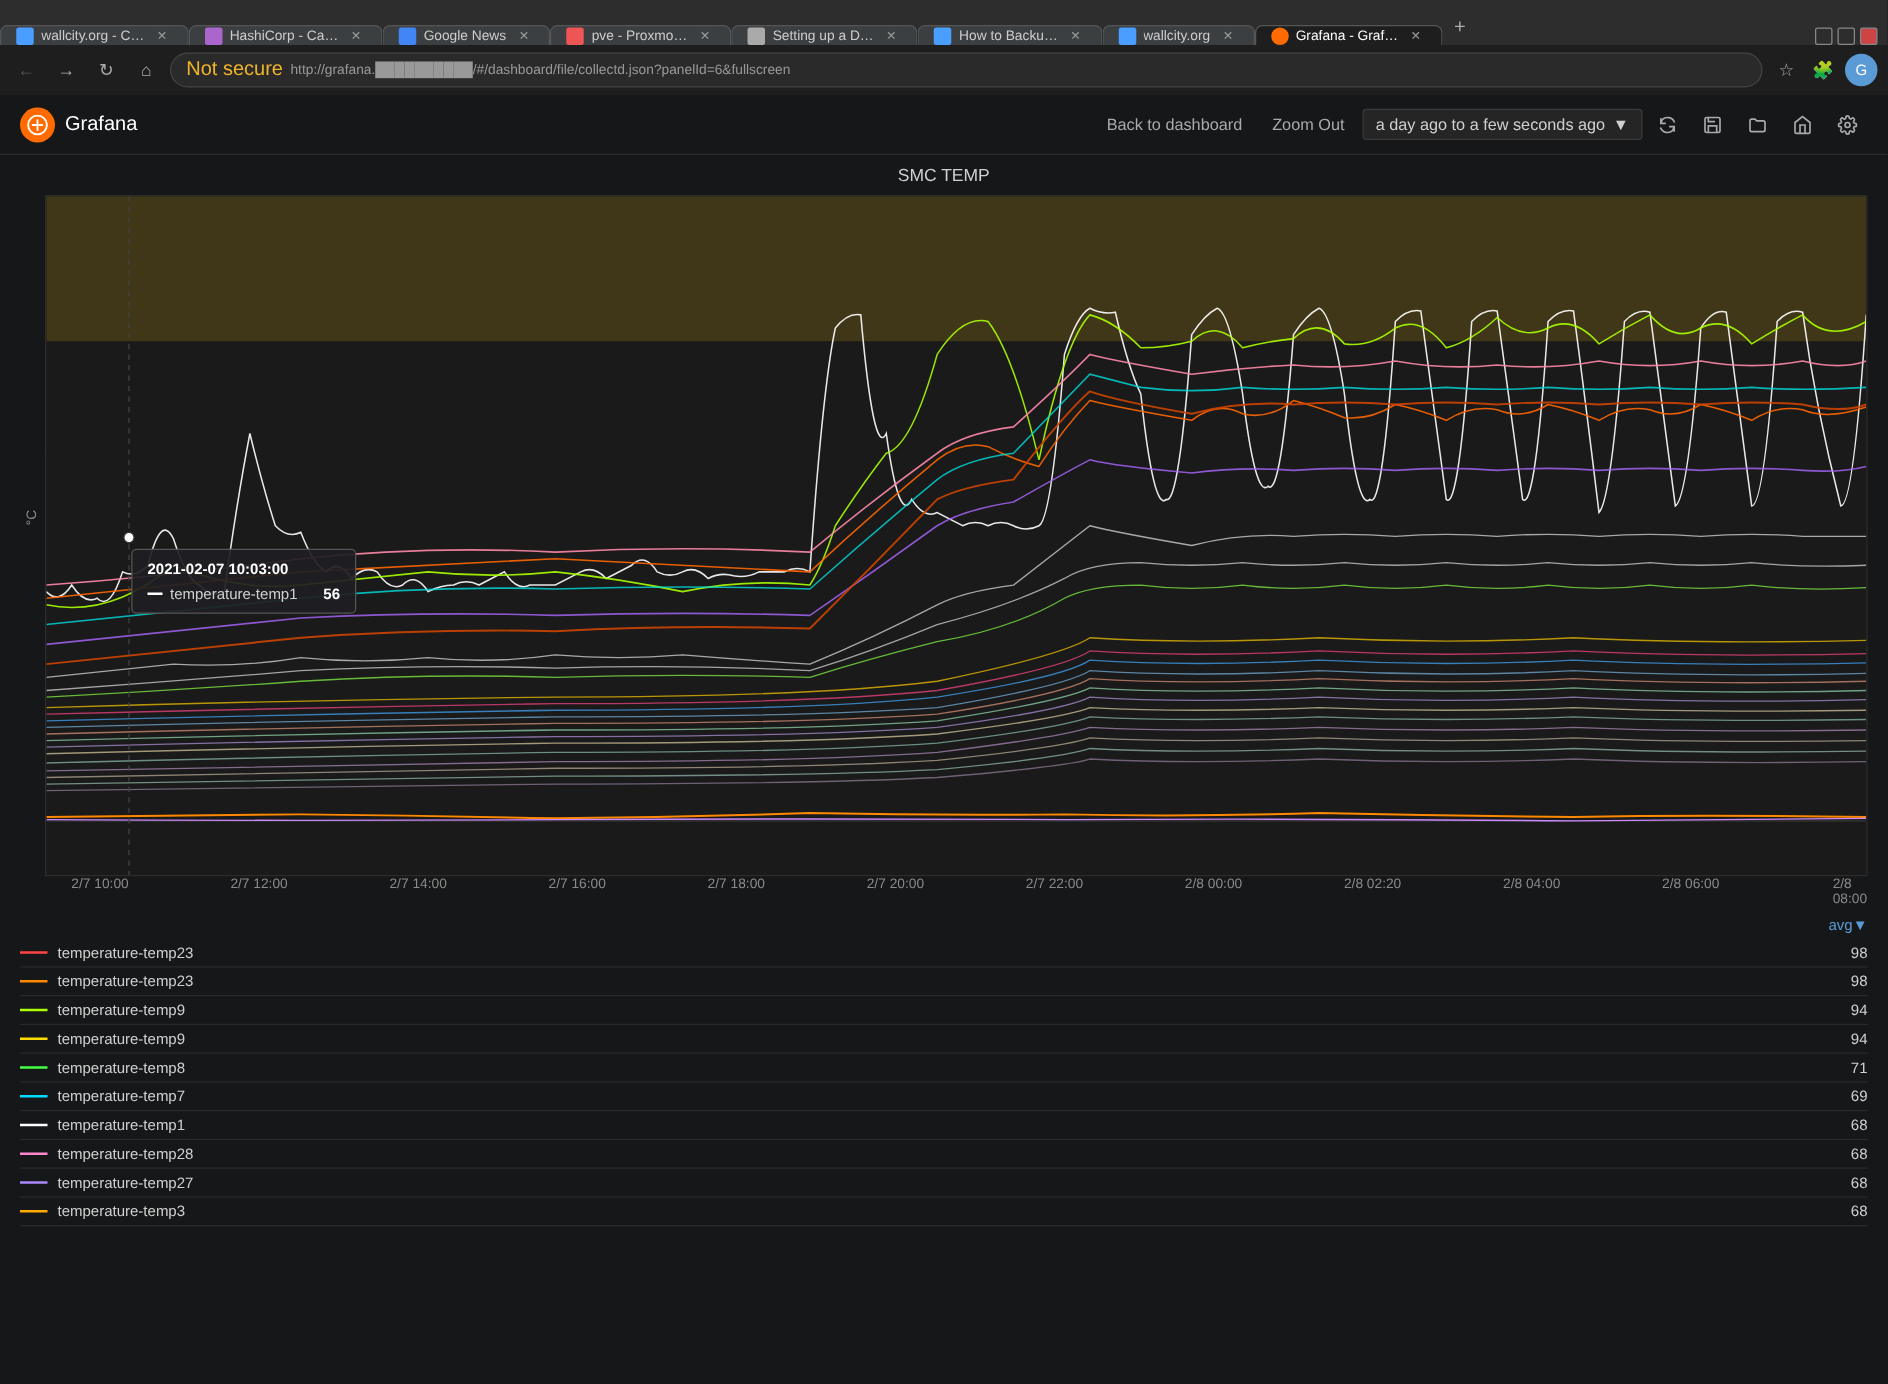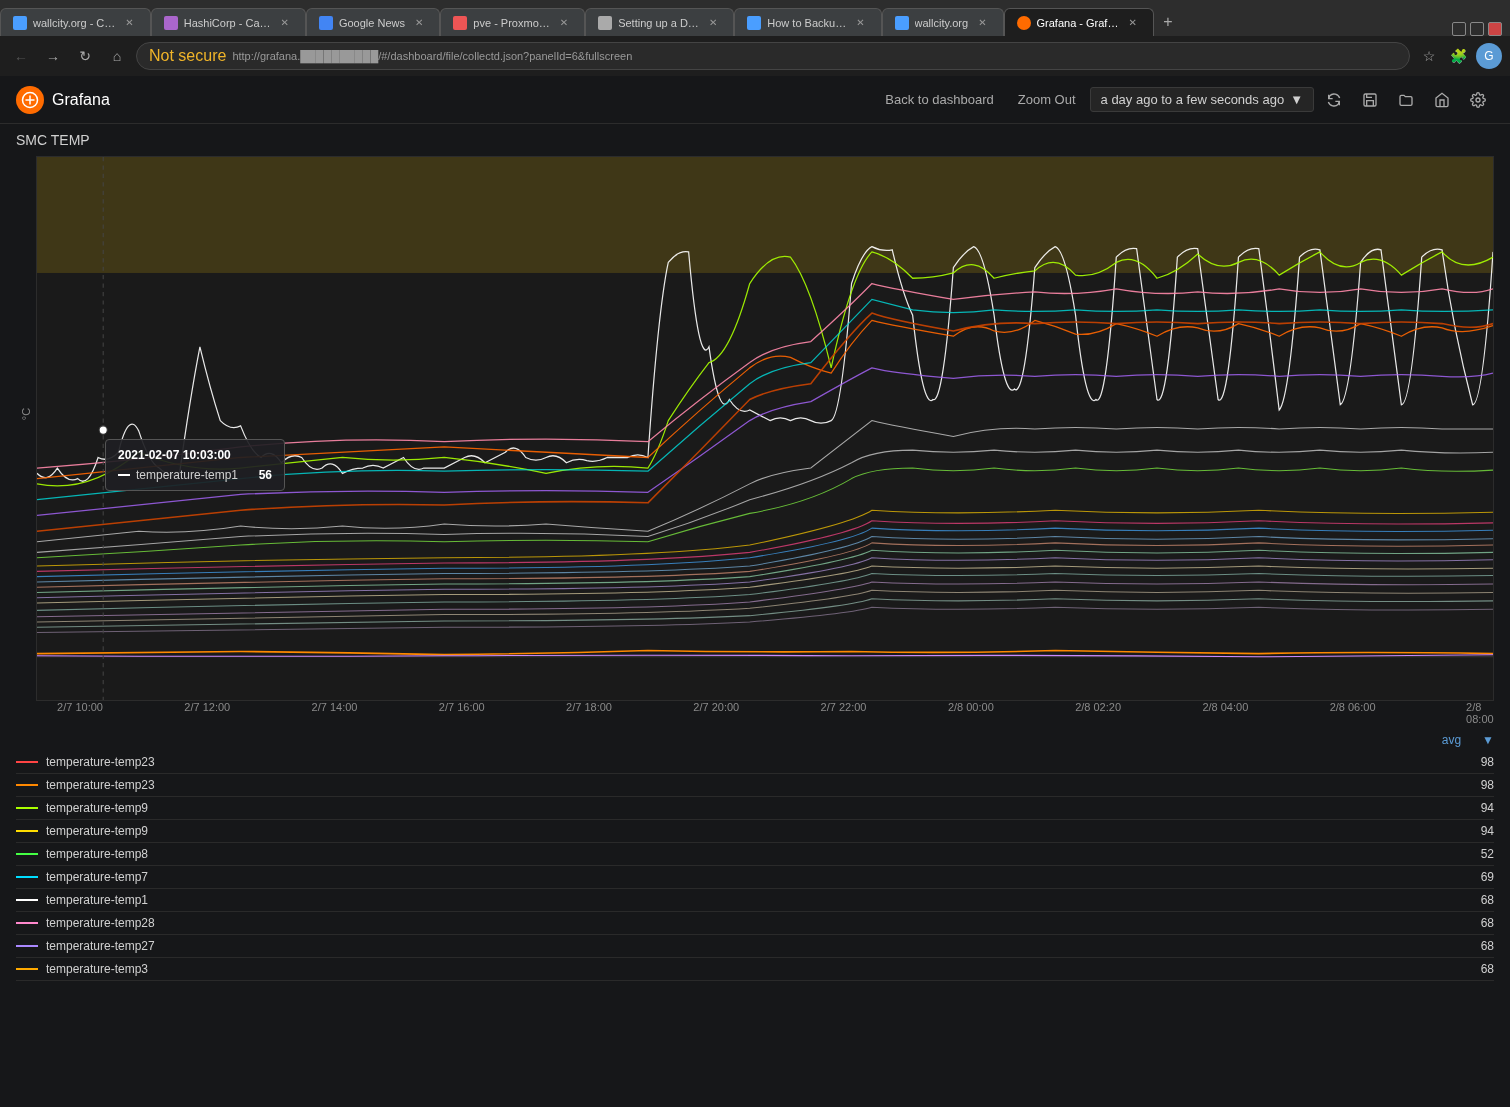--- a/index.html
+++ b/index.html
@@ -1,21 +1,21 @@
 <!DOCTYPE html>
 <html><head>
   <meta charset="utf-8">
   <style>
     * { margin: 0; padding: 0; box-sizing: border-box; }
     body { background: #1a1a2e; font-family: -apple-system, BlinkMacSystemFont, 'Segoe UI', Arial, sans-serif; font-size: 12px; color: #d0d0d0; overflow-x: hidden; }
 
     
     .browser-chrome { background: #3c3f41; width: 1510px; }
     .tab-bar { display: flex; align-items: flex-end; background: #2d2d2d; padding: 6px 0 0 0; height: 36px; }
-    .tab { display: flex; align-items: center; padding: 0 12px; height: 28px; background: #3c3f41; border-radius: 6px 6px 0 0; color: #ccc; font-size: 11px; gap: 6px; min-width: 120px; max-width: 180px; cursor: pointer; border: 1px solid #555; border-bottom: none; }
+    .tab { display: flex; align-items: center; padding: 0 12px; height: 16px; background: #3c3f41; border-radius: 6px 6px 0 0; color: #ccc; font-size: 11px; gap: 6px; min-width: 120px; max-width: 180px; cursor: pointer; border: 1px solid #555; border-bottom: none; }
     .tab.active { background: #1e1e1e; color: #fff; }
     .tab-favicon { width: 14px; height: 14px; border-radius: 2px; flex-shrink: 0; }
     .tab-label { overflow: hidden; text-overflow: ellipsis; white-space: nowrap; flex: 1; }
     .tab-close { color: #999; font-size: 10px; cursor: pointer; padding: 2px 4px; border-radius: 3px; }
     .tab-new { width: 28px; height: 28px; display: flex; align-items: center; justify-content: center; color: #aaa; cursor: pointer; font-size: 16px; }
 
     .nav-bar { display: flex; align-items: center; background: #1e1e1e; padding: 6px 8px; gap: 6px; height: 40px; }
     .nav-btn { width: 26px; height: 26px; display: flex; align-items: center; justify-content: center; color: #aaa; cursor: pointer; border-radius: 50%; font-size: 14px; }
     .nav-btn.disabled { color: #555; cursor: default; }
     .address-bar { flex: 1; display: flex; align-items: center; background: #2a2a2a; border: 1px solid #444; border-radius: 20px; padding: 0 12px; height: 28px; gap: 6px; }
@@ -28,21 +28,21 @@
     .grafana-logo { display: flex; align-items: center; gap: 8px; }
     .grafana-logo-icon { width: 28px; height: 28px; background: #ff6b00; border-radius: 50%; display: flex; align-items: center; justify-content: center; }
     .grafana-title { color: #fff; font-size: 16px; font-weight: 400; }
     .grafana-nav-right { margin-left: auto; display: flex; align-items: center; gap: 4px; }
     .grafana-btn { background: transparent; border: none; color: #aaa; cursor: pointer; padding: 4px 10px; font-size: 13px; border-radius: 3px; }
     .time-range { display: flex; align-items: flex-start; gap: 6px; background: #252525; border: 1px solid #3a3a3a; border-radius: 3px; padding: 4px 10px; cursor: pointer; color: #d0d0d0; font-size: 13px; }
     .grafana-icon-btn { width: 32px; height: 32px; display: flex; align-items: center; justify-content: center; color: #aaa; cursor: pointer; border-radius: 3px; }
 
     
     .panel-container { background: #161719; padding: 8px 16px 0; }
-    .panel-title { color: #d0d0d0; font-size: 14px; margin-bottom: 8px; }
+    .panel-title { text-align: center; color: #d0d0d0; font-size: 14px; margin-bottom: 8px; }
 
     .chart-wrapper { position: relative; background: #161719; }
     .chart-area { position: relative; width: 1478px; height: 545px; background: #161719; border: 1px solid #2c2c2c; overflow: hidden; }
     
     
     .threshold-band { position: absolute; left: 0; right: 0; top: 0; height: 38%; background: rgba(120, 100, 20, 0.4); }
     
     .grid-lines { position: absolute; left: 0; right: 0; top: 0; bottom: 0; }
     .grid-line-h { position: absolute; left: 0; right: 0; border-top: 1px solid #2a2a2a; }
     .grid-line-v { position: absolute; top: 0; bottom: 0; border-left: 1px solid #2a2a2a; }
@@ -51,21 +51,21 @@
     .chart-tooltip { position: absolute; left: 80px; top: 52%; background: rgba(30, 30, 35, 0.92); border: 1px solid #555; border-radius: 4px; padding: 8px 12px; min-width: 180px; z-index: 10; }
     .tooltip-time { color: #fff; font-size: 12px; font-weight: 600; margin-bottom: 6px; }
     .tooltip-item { display: flex; align-items: center; gap: 6px; color: #d0d0d0; font-size: 12px; }
     .tooltip-color-line { width: 12px; height: 2px; background: #fff; }
     .tooltip-label { flex: 1; }
     .tooltip-value { font-weight: 600; color: #fff; }
 
     
     .legend-container { background: #161719; padding: 0 16px 16px; }
     .legend-header { display: flex; justify-content: flex-end; padding: 4px 0; }
-    .avg-badge { background: transparent; color: #5b9bd5; font-size: 12px; cursor: pointer; display: flex; align-items: center; gap: 21px; }
+    .avg-badge { background: transparent; color: #5b9bd5; font-size: 12px; cursor: pointer; display: flex; align-items: center; gap: 0; }
     .legend-row { display: flex; align-items: center; padding: 4px 0; border-bottom: 1px solid #2a2a2a; gap: 8px; }
     .legend-color-line { width: 22px; height: 2px; flex-shrink: 0; }
     .legend-name { flex: 1; color: #d0d0d0; font-size: 12px; }
     .legend-value { color: #d0d0d0; font-size: 12px; min-width: 30px; text-align: right; }
 
     
     .chart-svg { position: absolute; left: 0; top: 0; width: 100%; height: 100%; }
   </style>
 </head>
 <body>
@@ -338,21 +338,21 @@
       <span class="legend-value">94</span>
     </div>
     <div class="legend-row">
       <div class="legend-color-line" style="background:#ffdd00;"></div>
       <span class="legend-name">temperature-temp9</span>
       <span class="legend-value">94</span>
     </div>
     <div class="legend-row">
       <div class="legend-color-line" style="background:#44ff44;"></div>
       <span class="legend-name">temperature-temp8</span>
-      <span class="legend-value">52</span>
+      <span class="legend-value">71</span>
     </div>
     <div class="legend-row">
       <div class="legend-color-line" style="background:#00ddff;"></div>
       <span class="legend-name">temperature-temp7</span>
       <span class="legend-value">69</span>
     </div>
     <div class="legend-row">
       <div class="legend-color-line" style="background:#ffffff;"></div>
       <span class="legend-name">temperature-temp1</span>
       <span class="legend-value">68</span>

